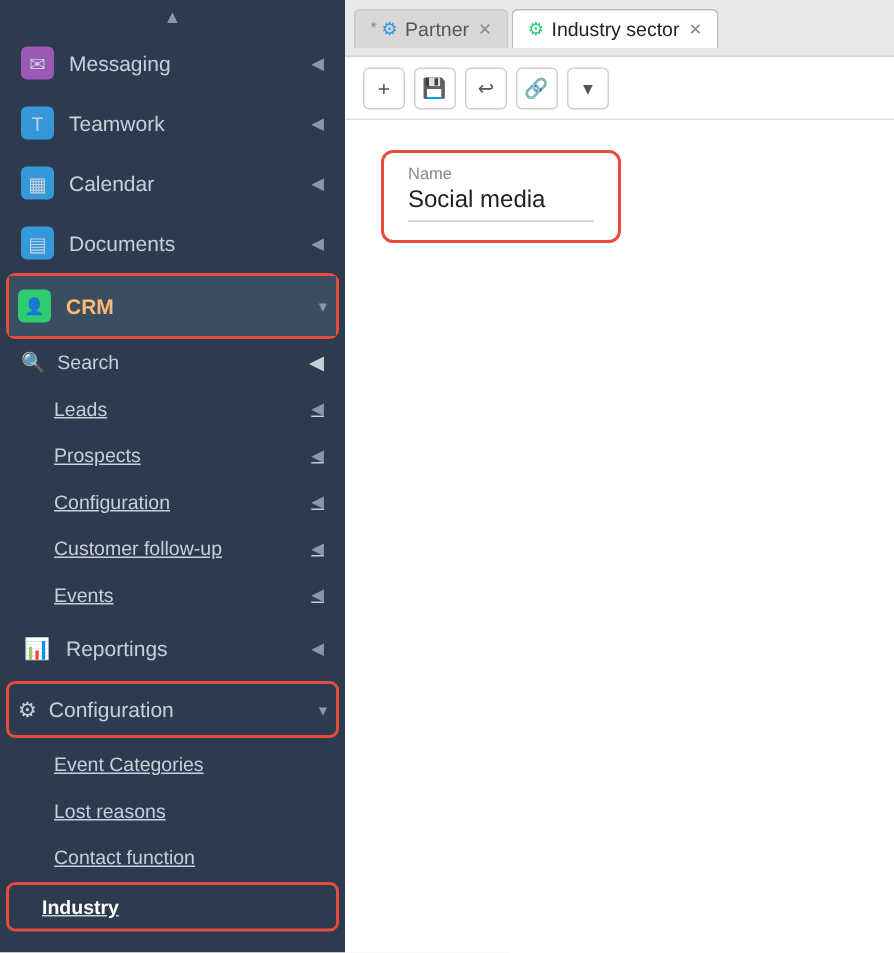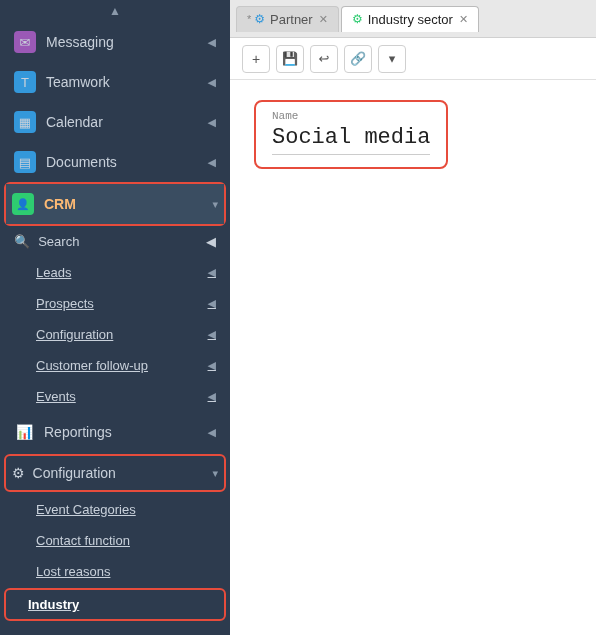--- a/index.html
+++ b/index.html
@@ -189,40 +189,39 @@
       font-size: 14px;
       color: #555;
     }
 
     
     .form-area {
       flex: 1;
       padding: 20px 24px;
       background: #fff;
       overflow-y: auto;
-      font-family: Liberation Mono, monospace;
     }
 
     .field-group {
       display: inline-block;
       border: 2px solid #e74c3c;
       border-radius: 8px;
       padding: 8px 16px 12px;
       min-width: 160px;
       position: relative;
     }
 
     .field-label {
       font-size: 11px;
       color: #888;
       margin-bottom: 3px;
     }
 
     .field-value {
-      font-size: 22px;
+      font-size: 16px;
       color: #222;
       font-weight: 400;
     }
 
     .field-underline {
       border-bottom: 1px solid #ccc;
       margin-top: 4px;
     }
   </style>
 </head>
@@ -307,25 +306,25 @@
       <span class="arrow" style="margin-left:auto;">▾</span>
     </div>
   </div>
 
 
   <div class="sidebar-submenu-item">
     <span>Event Categories</span>
   </div>
 
   <div class="sidebar-submenu-item">
+    <span>Lost reasons</span>
+  </div>
+
+  <div class="sidebar-submenu-item">
     <span>Contact function</span>
-  </div>
-
-  <div class="sidebar-submenu-item">
-    <span>Lost reasons</span>
   </div>
 
   <div class="industry-highlighted">
     <div class="sidebar-submenu-item" style="padding: 7px 6px 7px 22px;">
       <span style="font-weight:600;color:#fff;">Industry</span>
     </div>
   </div>
 </nav>
 
 <main class="main">

